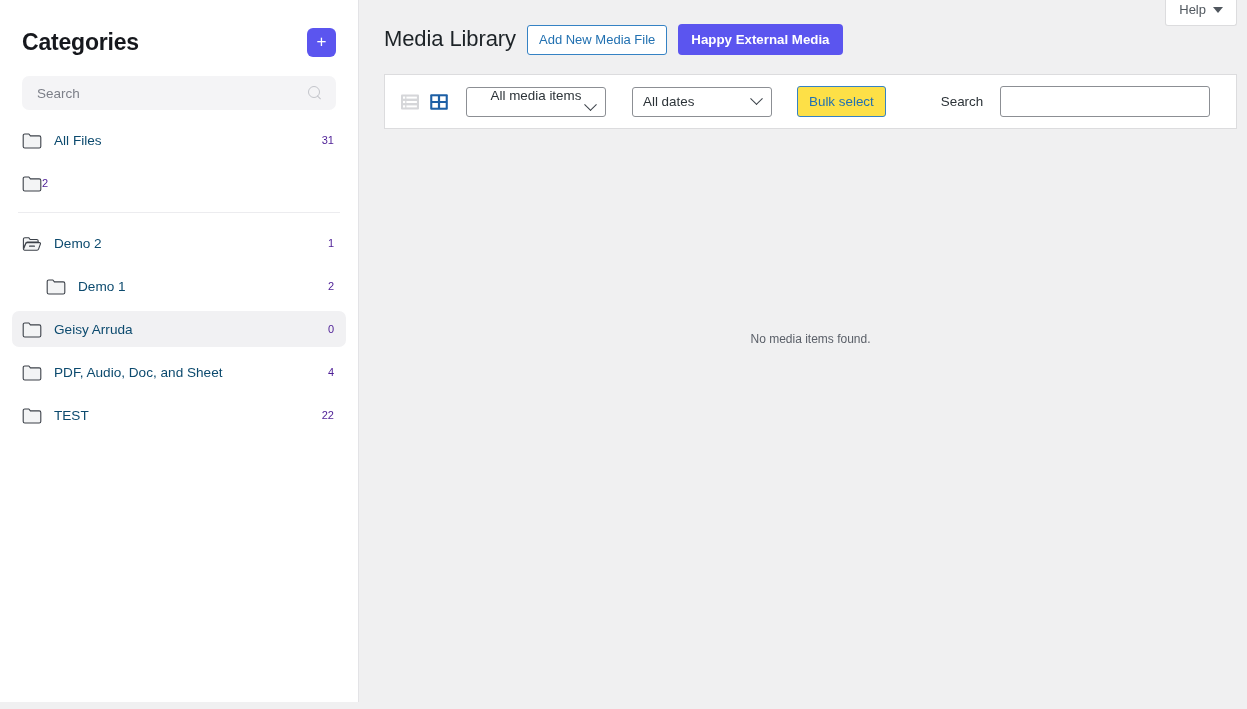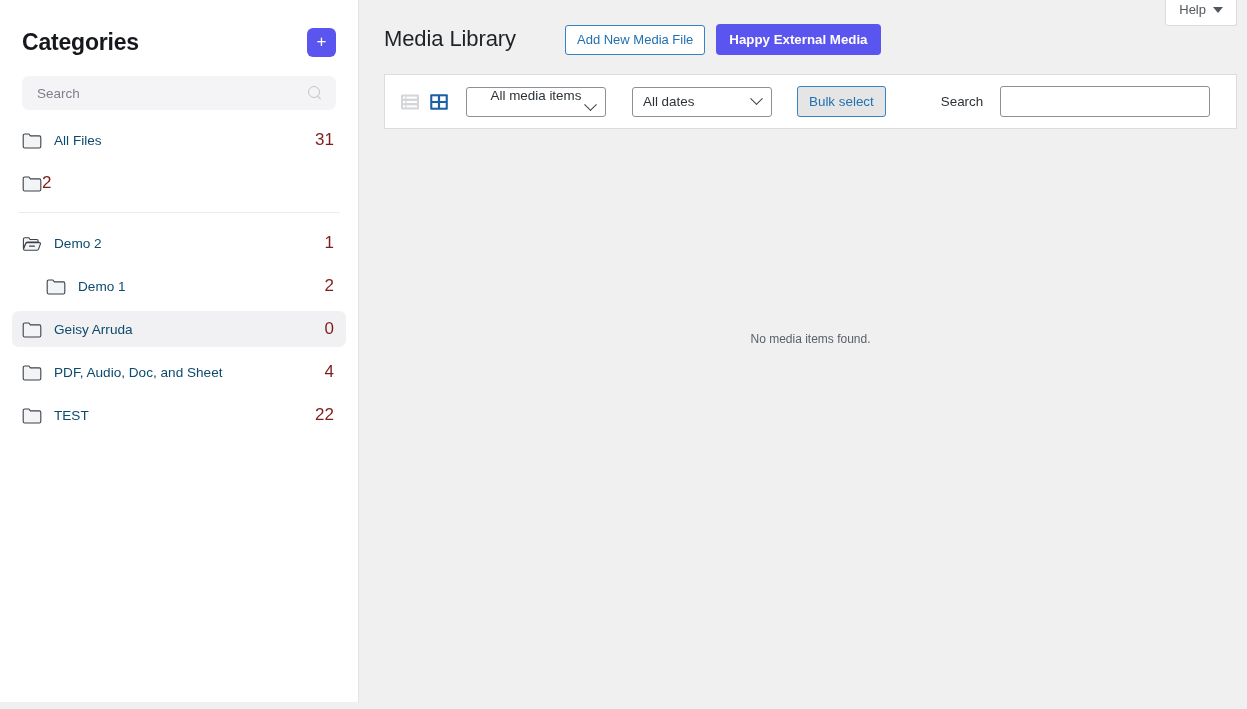--- a/index.html
+++ b/index.html
@@ -111,22 +111,22 @@
   }
   .cat-row.selected { background: #f1f1f3; }
   .cat-row .lbl {
     flex: 1;
     font-size: 13.6px;
     color: #0c4a6e;
     margin-left: 12px;
     white-space: nowrap;
   }
   .cat-row .cnt {
-    font-size: 17px;
-    color: #7f1d1d;
+    font-size: 11px;
+    color: #4c1d95;
   }
   .cat-row.child { padding-left: 34px; }
   .cat-sep {
     height: 1px;
     background: #ececef;
     margin: 11px 18px 12px 18px;
   }
   .gap-top { margin-top: 7px; }
 
   
@@ -205,21 +205,20 @@
     padding: 0 11px;
     background: #fff;
     border: 1px solid #3582c4;
     border-radius: 3px;
     color: #2271b1;
     font-size: 13px;
     font-family: inherit;
     cursor: pointer;
     display: flex;
     align-items: center;
-    margin-left: 38px;
   }
   .btn-purple {
     height: 31px;
     padding: 0 13px;
     background: #5b55ef;
     border: none;
     border-radius: 4px;
     color: #fff;
     font-size: 13.3px;
     font-weight: bold;
@@ -269,21 +268,21 @@
     border-right: 1.6px solid #3c434a;
     border-bottom: 1.6px solid #3c434a;
     transform: rotate(45deg) translate(-2px,-2px);
   }
   #media-type-select { width: 140px; margin-right: 26px; flex-direction: column; }
   #dates-select { width: 140px; margin-right: 25px; }
 
   .bulk-btn {
     height: 31px;
     padding: 0 11px;
-    background: #e5e5e5;
+    background: #fde047;
     border: 1px solid #3582c4;
     border-radius: 3px;
     color: #2271b1;
     font-size: 13.4px;
     font-family: inherit;
     cursor: pointer;
     display: flex;
     align-items: center;
   }
   .search-group {

